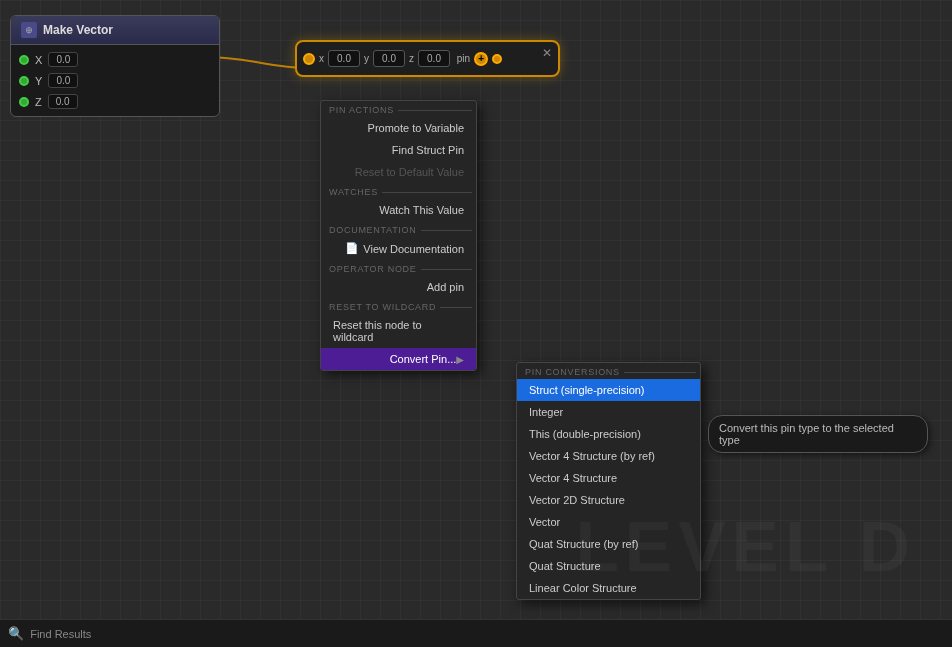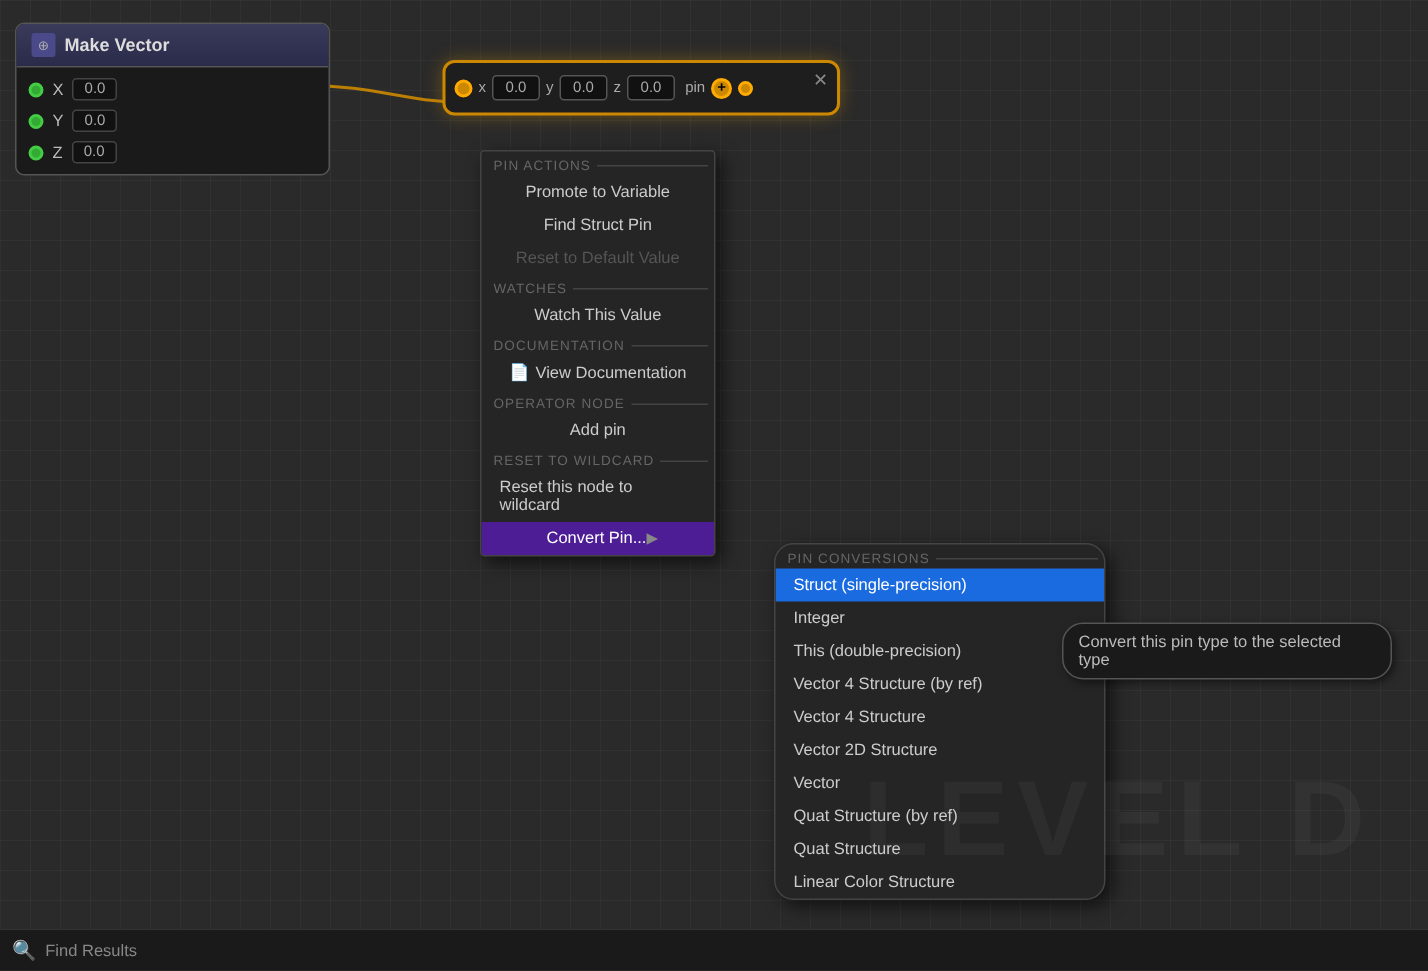--- a/index.html
+++ b/index.html
@@ -179,39 +179,39 @@
       background: #444;
       margin-right: 4px;
     }
     .cm-item {
       padding: 5px 12px;
       cursor: pointer;
       color: #ccc;
       font-size: 11px;
       display: flex;
       align-items: center;
-      justify-content: center;
+      justify-content: flex-end;
     }
     .cm-item.disabled { color: #555; cursor: default; }
     .cm-item.active {
       background: #4c1d95;
       color: #fff;
       padding-left: 18px;
     }
     .cm-arrow { color: #888; font-size: 10px; }
 
     
     .pin-conv-menu {
       position: absolute;
       top: 362px;
       left: 516px;
-      width: 221px;
+      width: 185px;
       background: #252525;
       border: 1px solid #444;
-      border-radius: 13px;
+      border-radius: 3px;
       box-shadow: 4px 4px 12px rgba(0,0,0,0.6);
       overflow: hidden;
     }
     .pc-section {
       padding: 4px 0 2px 8px;
       font-size: 9px;
       color: #666;
       letter-spacing: 0.08em;
       text-transform: uppercase;
       display: flex;

